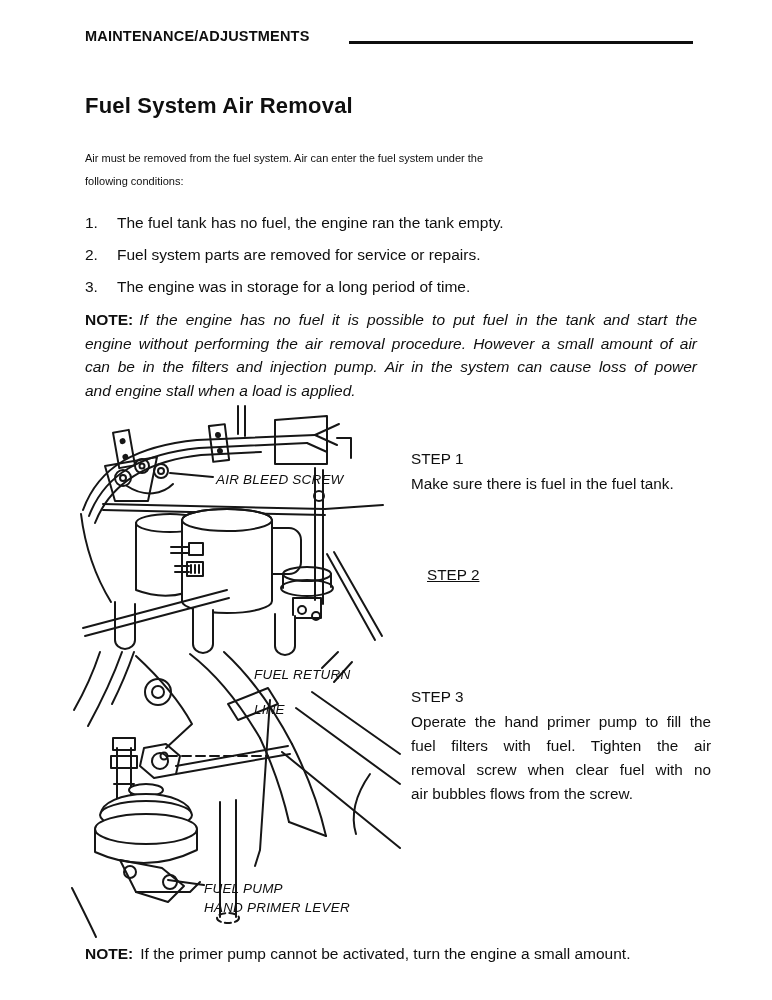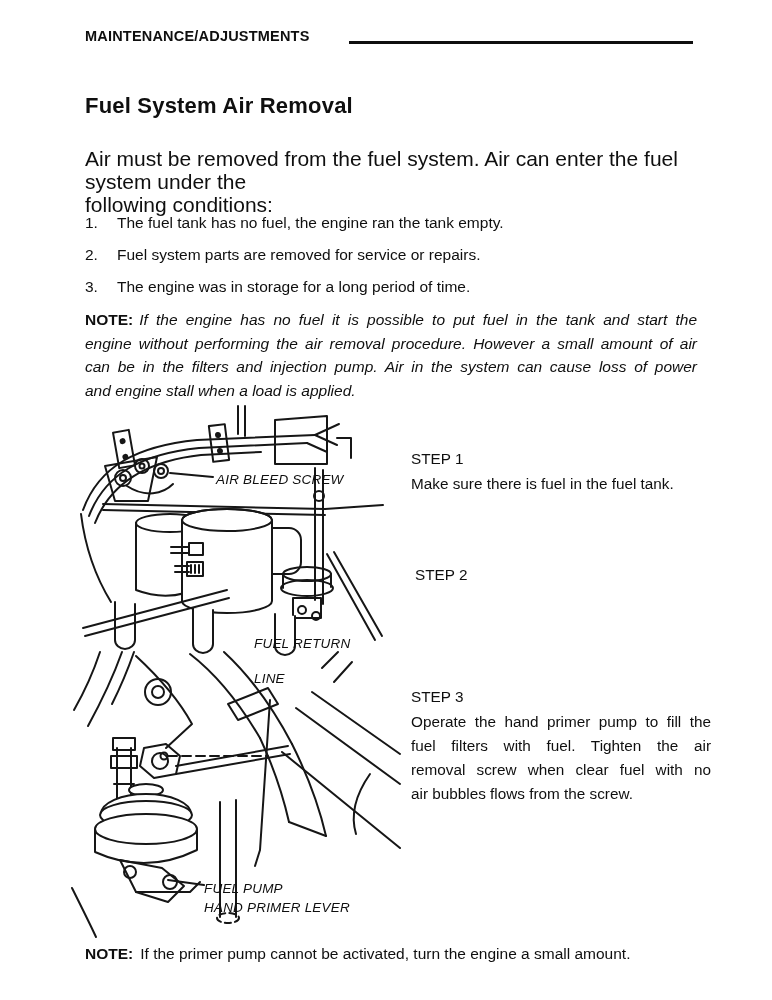--- a/index.html
+++ b/index.html
@@ -12,40 +12,40 @@
     overflow:hidden;
     margin:0 auto;
   }
   .abs{position:absolute;}
   
   .hdr-text{left:85px;top:28px;font-size:14.5px;font-weight:700;letter-spacing:.2px;}
   .hdr-rule{left:349px;top:41px;width:344px;height:3px;background:#0f0f0f;}
   
   .title{left:85px;top:93px;font-size:22px;font-weight:700;letter-spacing:.2px;}
   
-  .body-text{font-size:21px;line-height:23px;}
+  .body-text{font-size:11px;line-height:23px;}
   .intro{left:85px;top:147px;width:614px;}
   .intro span{display:block;}
   
   .cond-list{left:85px;top:212px;width:614px;}
   .cond-item{display:flex;margin-bottom:10px;font-size:15.5px;line-height:22px;}
   .cond-num{width:32px;flex:0 0 32px;}
   
   .note-top{left:85px;top:308px;width:612px;font-size:15.5px;line-height:23.5px;font-style:italic;}
   .note-top .jl{display:block;text-align:justify;text-align-last:justify;}
   .note-top .ll{display:block;}
   .note-lbl{font-style:normal;font-weight:700;margin-right:6px;}
   
   .step{width:300px;font-size:15.3px;}
   .step-head{display:block;line-height:22px;margin-bottom:2px;}
   .step-body{display:block;}
   .step-body .jl{display:block;text-align:justify;text-align-last:justify;line-height:24px;}
   .step-body .ll{display:block;line-height:24px;}
   .step1{left:411px;top:448px;}
-  .step2{left:415px;top:564px;}
+  .step2{left:427px;top:564px;text-decoration:underline;}
   .step3{left:411px;top:686px;}
   
   .fig{overflow:visible;}
   .fig-label{font-size:13.5px;line-height:19px;letter-spacing:.2px;color:#0f0f0f;white-space:nowrap;font-style:italic;}
   
   .note-bottom{left:85px;top:942px;width:640px;font-size:15.5px;line-height:23px;}
   .note-bottom b{margin-right:7px;}
   svg .ln{stroke:#161616;stroke-width:2;fill:none;stroke-linecap:round;stroke-linejoin:round;}
   svg .lnf{stroke:#161616;stroke-width:2;fill:#ffffff;stroke-linecap:round;stroke-linejoin:round;}
   svg .dot{fill:#161616;stroke:none;}
@@ -234,21 +234,21 @@
         <circle cx="100" cy="230" r="7"></circle>
 
       <path d="M134,233 L98,228"></path>
 
       <path d="M150,150 V265 M166,148 V265"></path>
       <ellipse cx="158" cy="266" rx="11" ry="5" stroke-dasharray="6 4"></ellipse>
 
       <path d="M2,236 C12,256 20,272 26,285"></path>
     </g>
   </svg>
-  <div class="abs fig-label" style="left:254px;top:634px;">
+  <div class="abs fig-label" style="left:254px;top:665px;">
     <span style="display:block;">FUEL RETURN</span>
     <span style="display:block;margin-top:16px;">LINE</span>
   </div>
   <div class="abs fig-label" style="left:204px;top:879px;">
     <span style="display:block;">FUEL PUMP</span>
     <span style="display:block;text-align:center;">HAND PRIMER LEVER</span>
   </div>
 
   <div class="abs step step3">
     <span class="step-head">STEP 3</span>

